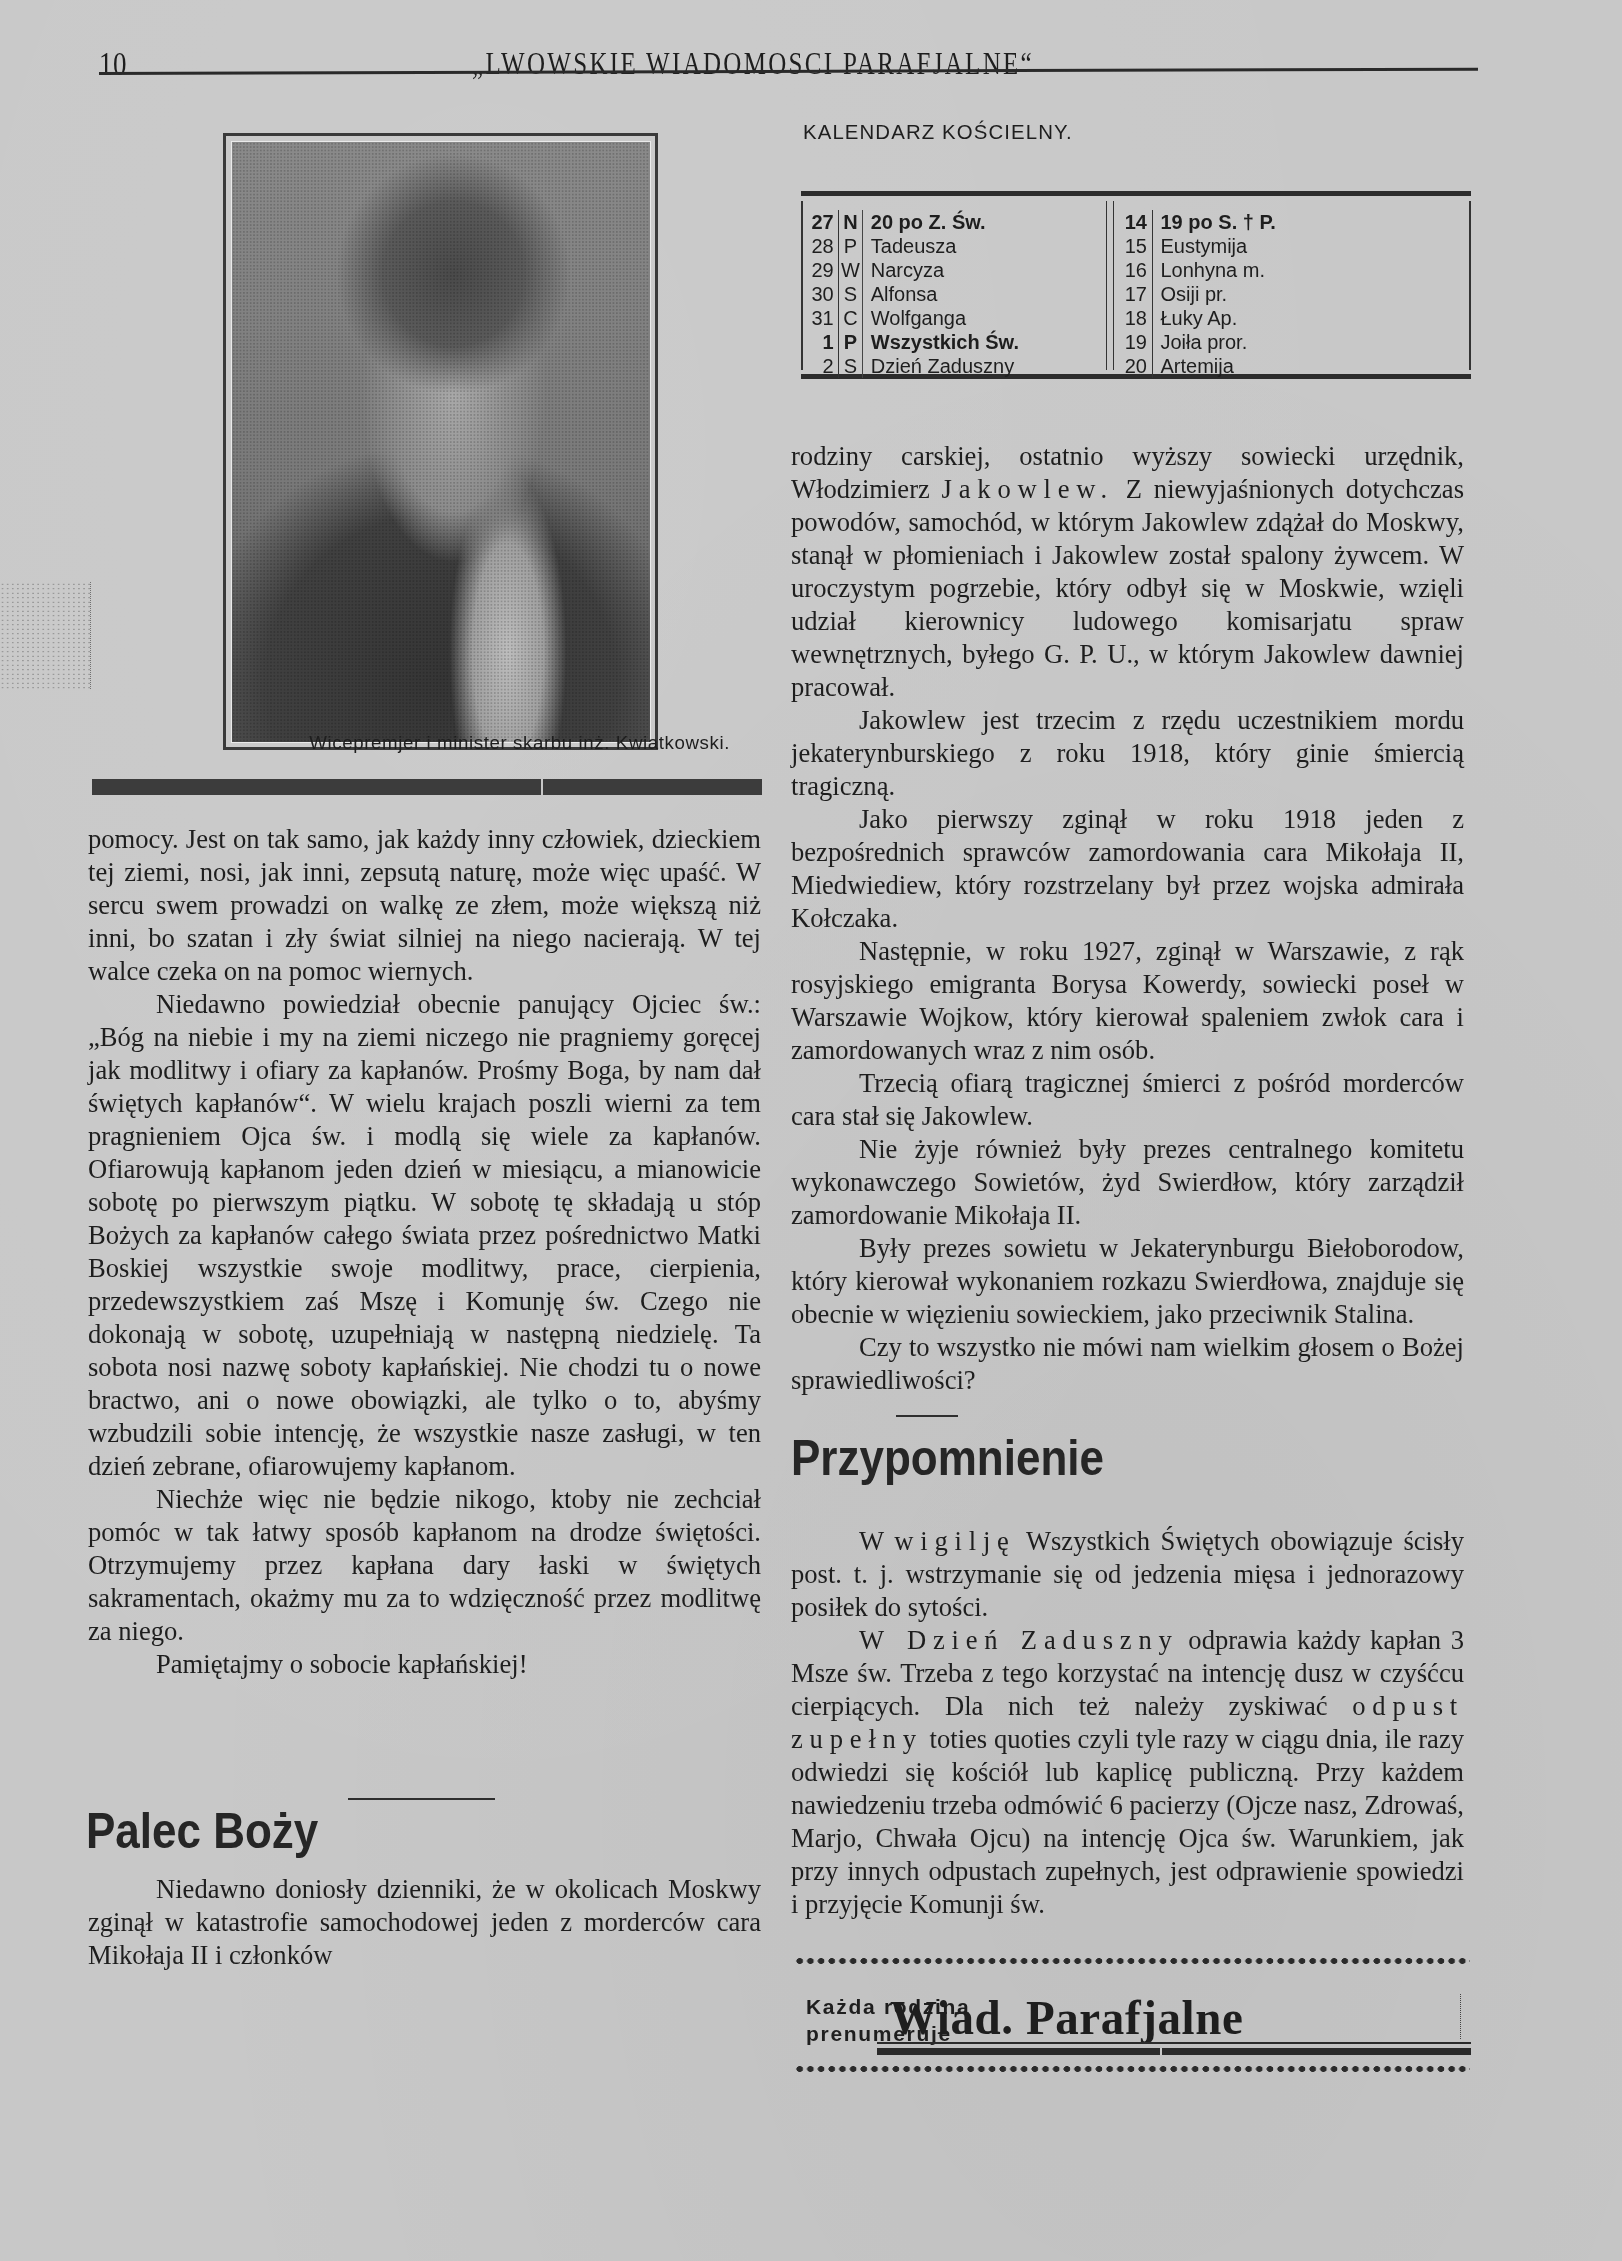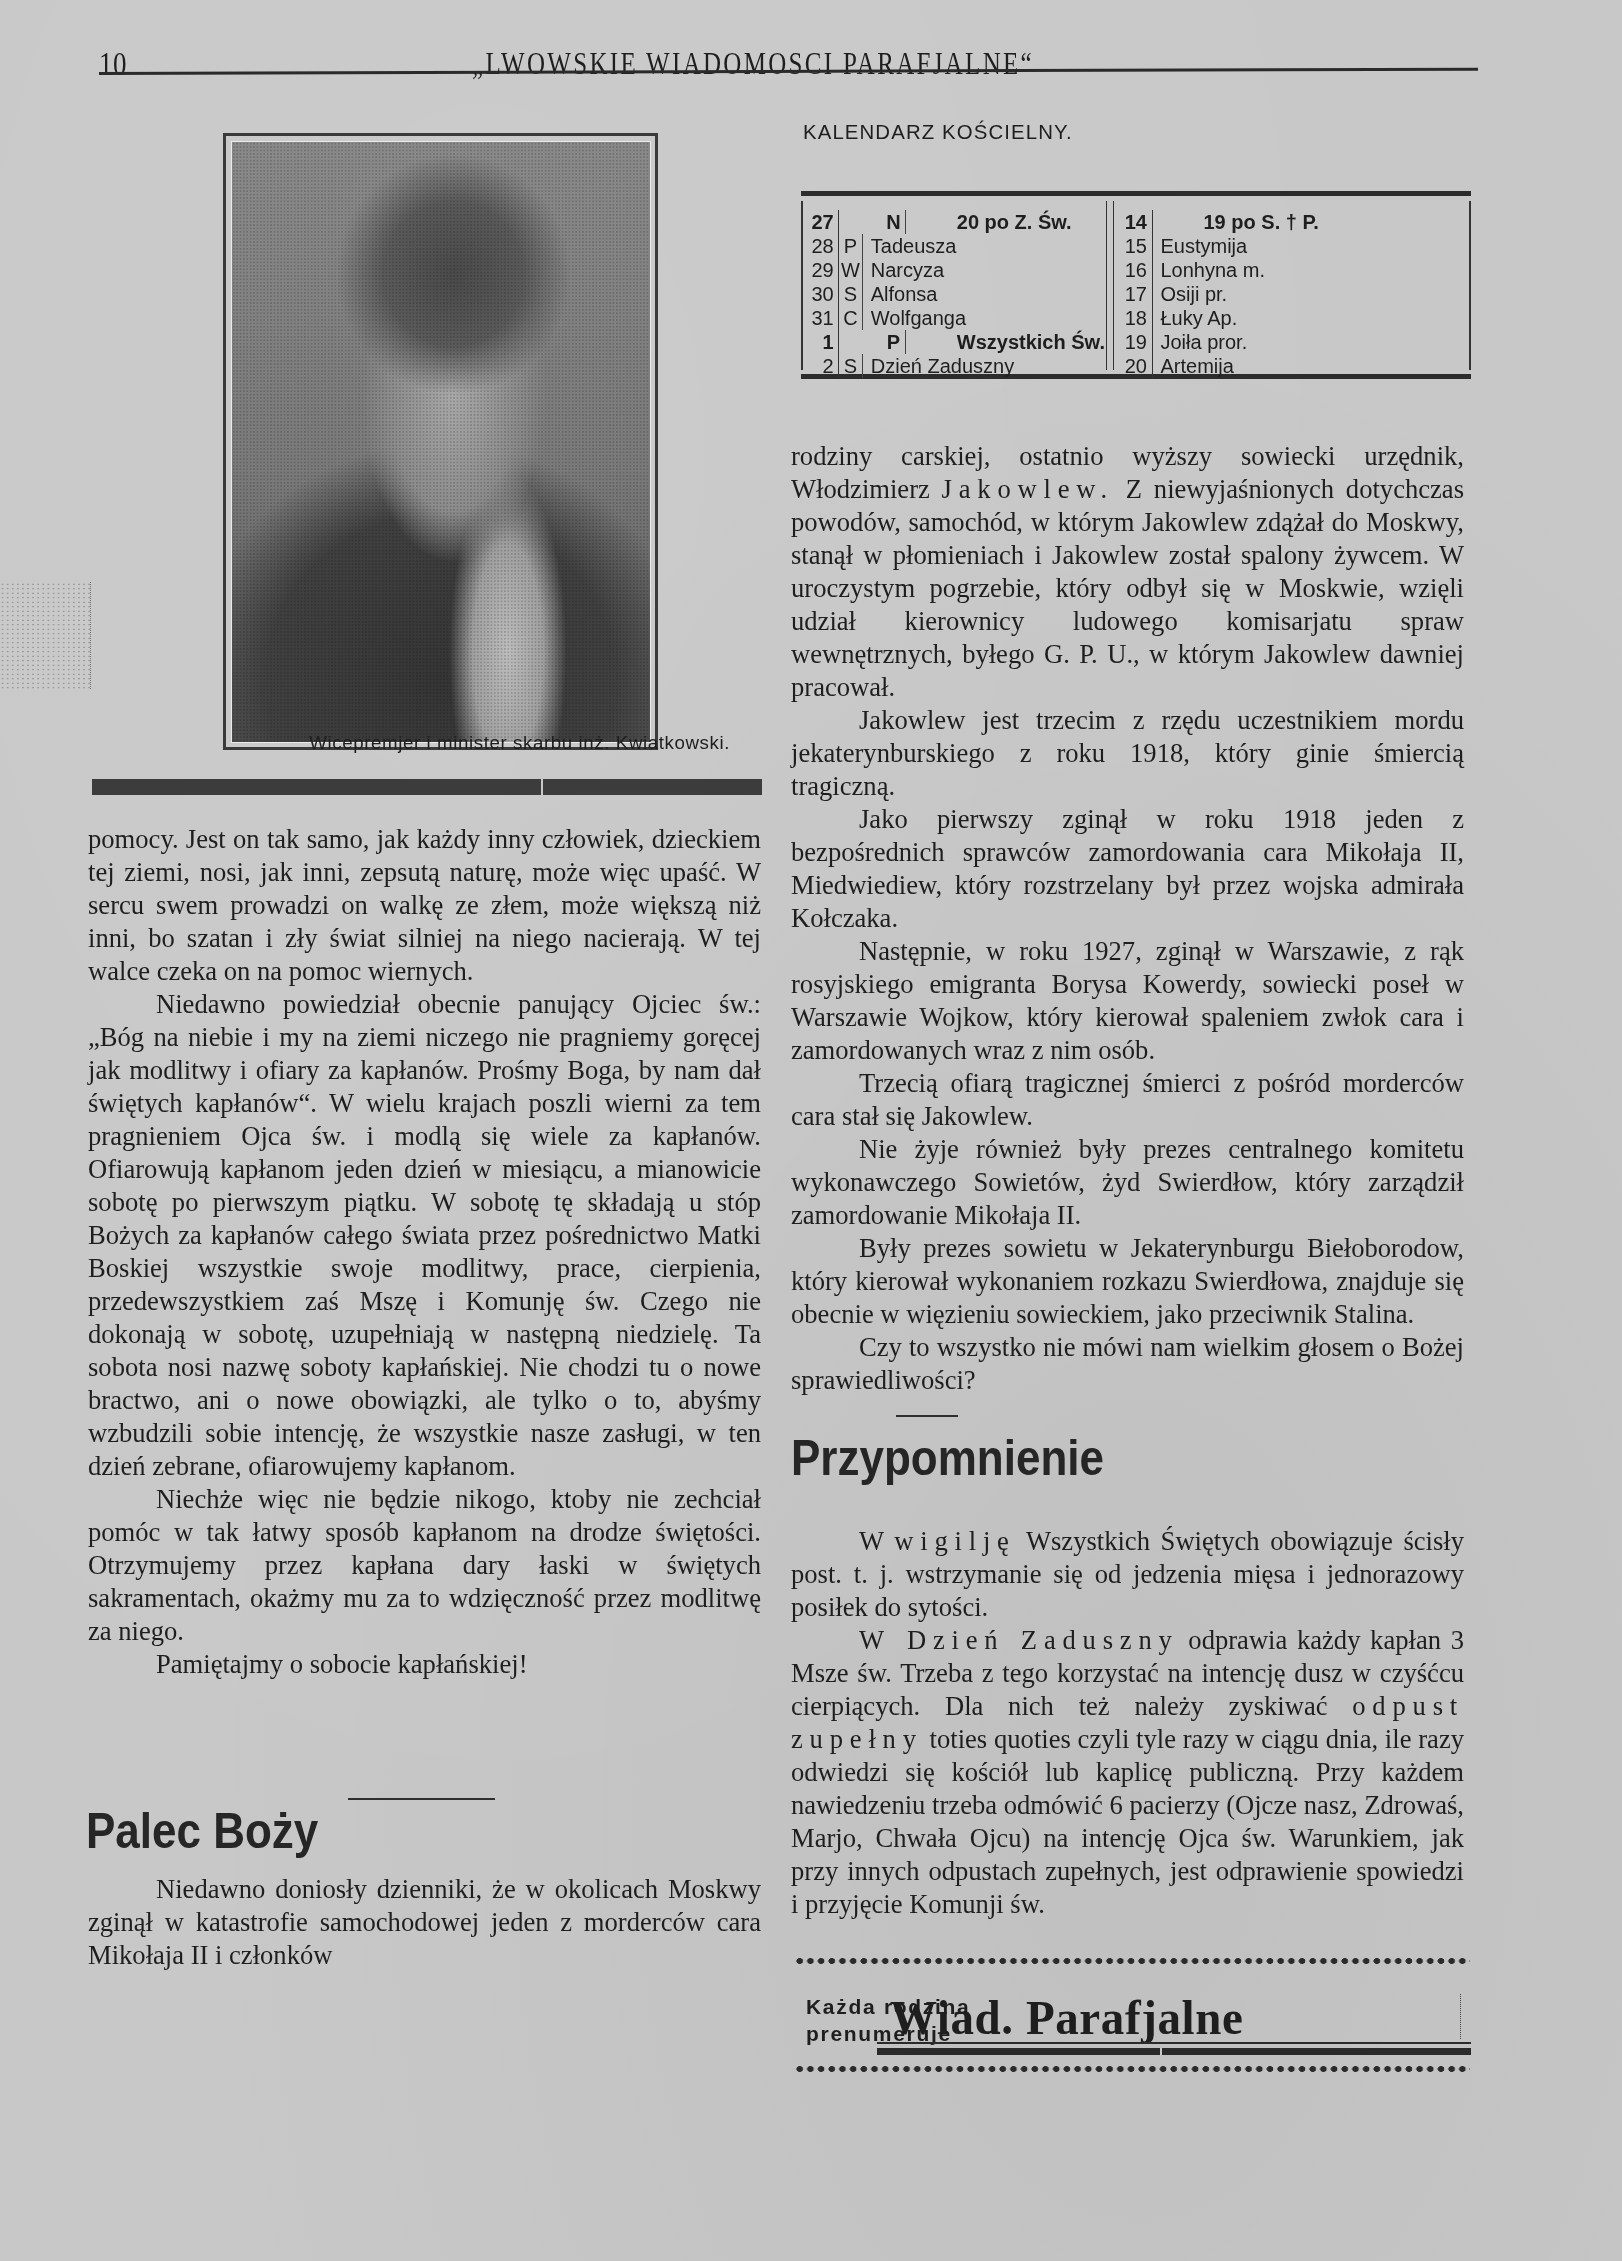--- a/index.html
+++ b/index.html
@@ -67,21 +67,21 @@
   .cal-box::after { content:""; position:absolute; right: 0; top: 4.5px; bottom: 4.5px; width: 2.3px; background:#333; }
   .cal-half { position: absolute; top: 13.6px; font-family: "Liberation Sans", "DejaVu Sans", sans-serif; font-size: 20px; line-height: 24px; }
   .cal-left { left: 5.7px; width: 300px; }
   .cal-right { left: 317px; width: 345px; }
   .cal-sep { position: absolute; left: 305px; top: 4.5px; bottom: 4.5px; width: 5.7px; border-left: 1.7px solid #333; border-right: 1.7px solid #333; }
   .cal-row { display: flex; height: 24px; white-space: nowrap; }
   .cal-day { width: 27px; text-align: right; padding-right: 4.5px; border-right: 1.7px solid #333; }
   .cal-wd { width: 22.6px; text-align: center; border-right: 1.1px solid #444; }
   .cal-name { padding-left: 8px; }
   .cal-right .cal-day { width: 29px; }
-  .cal-row.bold { font-weight: bold; gap: 43px; }
+  .cal-row.bold { font-weight: bold; }
 
   
   .section-rule { position: absolute; height: 2.3px; background: #2e2e2e; width: 147px; }
   .heading { position: absolute; font-family: "Liberation Sans", "DejaVu Sans", sans-serif; font-weight: bold; font-size: 44px; transform: scaleY(1.12); transform-origin: top left; color: #262626; }
 
   
   .wavy { position: absolute; left: 794px; width: 676px; height: 12.4px;
     background-image: radial-gradient(ellipse 5.1px 4.5px at 5.7px 6.2px, #2a2a2a 60%, transparent 72%);
     background-size: 10.7px 12.4px; }
   .ad-small { position: absolute; left: 794px; top: 1993px; font-family: "Liberation Sans", "DejaVu Sans", sans-serif; font-weight: bold; font-size: 21px; line-height: 27px; letter-spacing: 1.7px; margin-left: 12px; }

